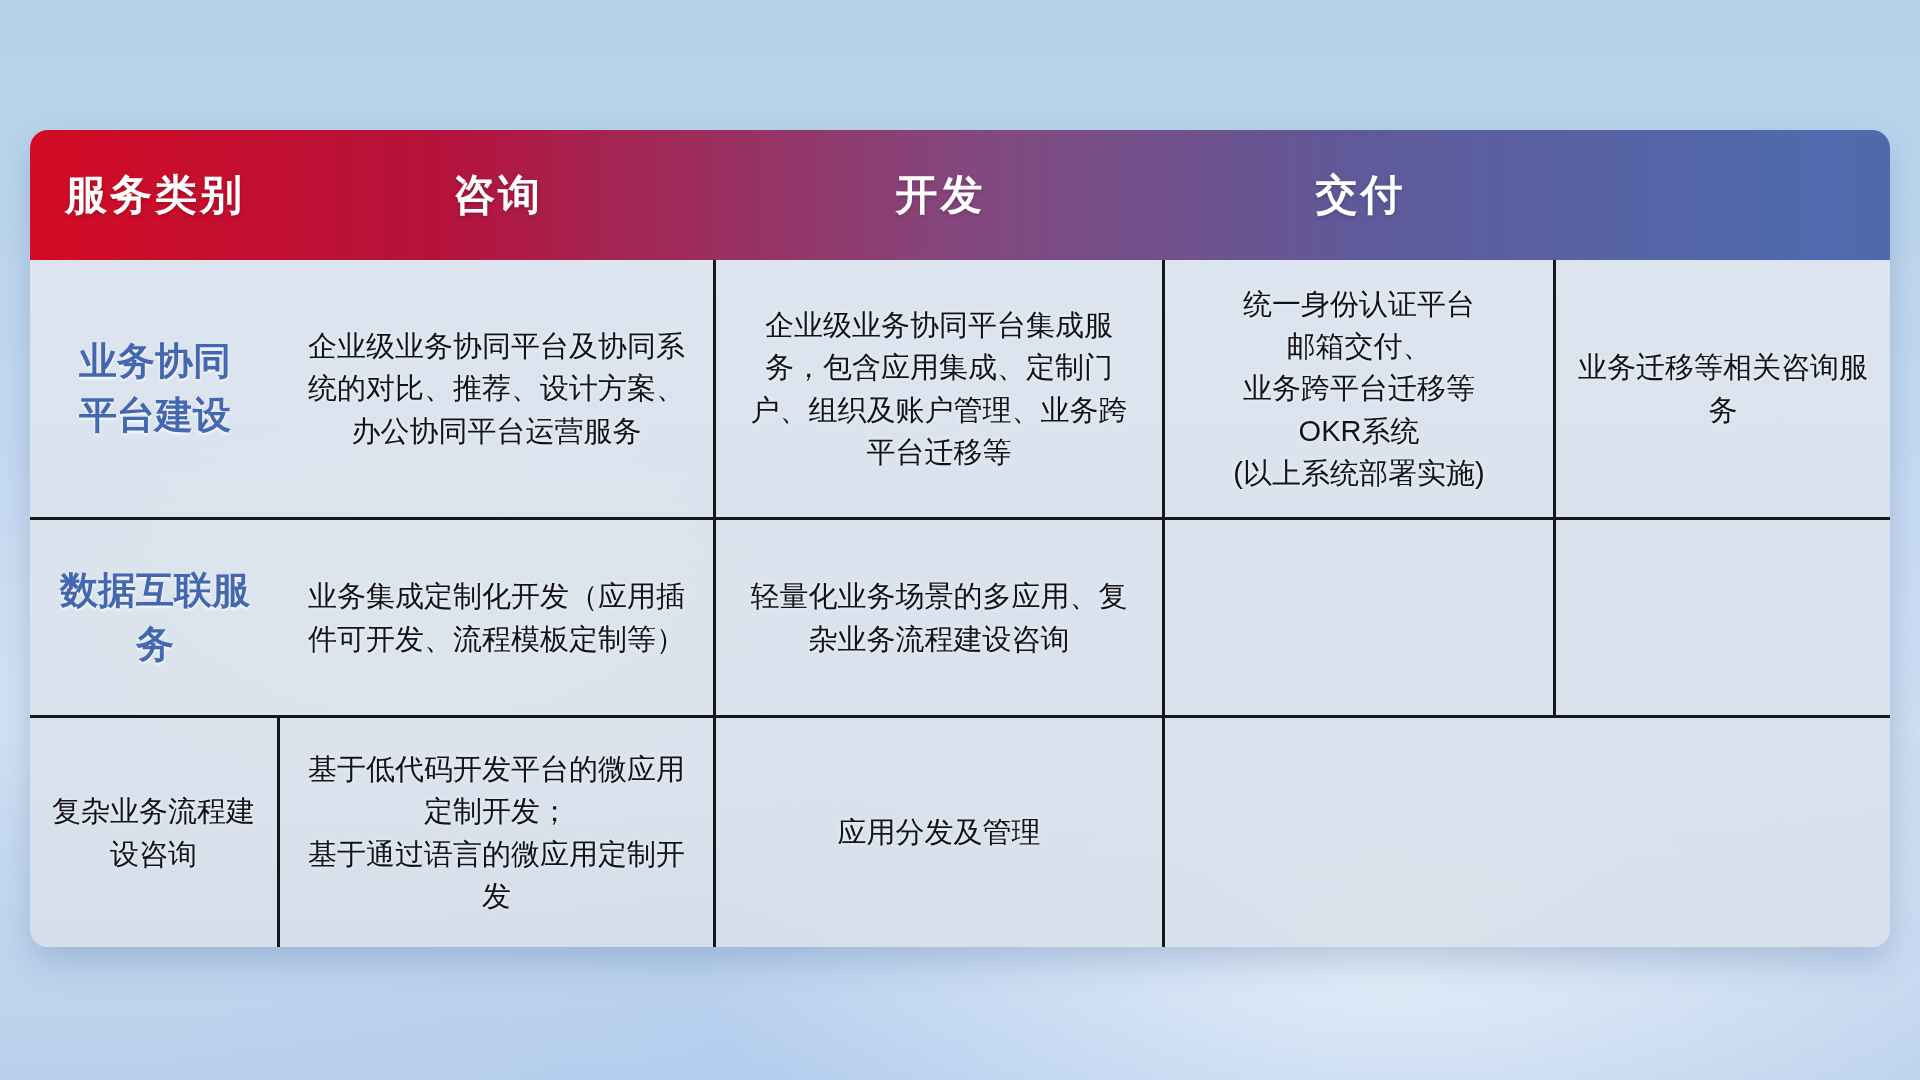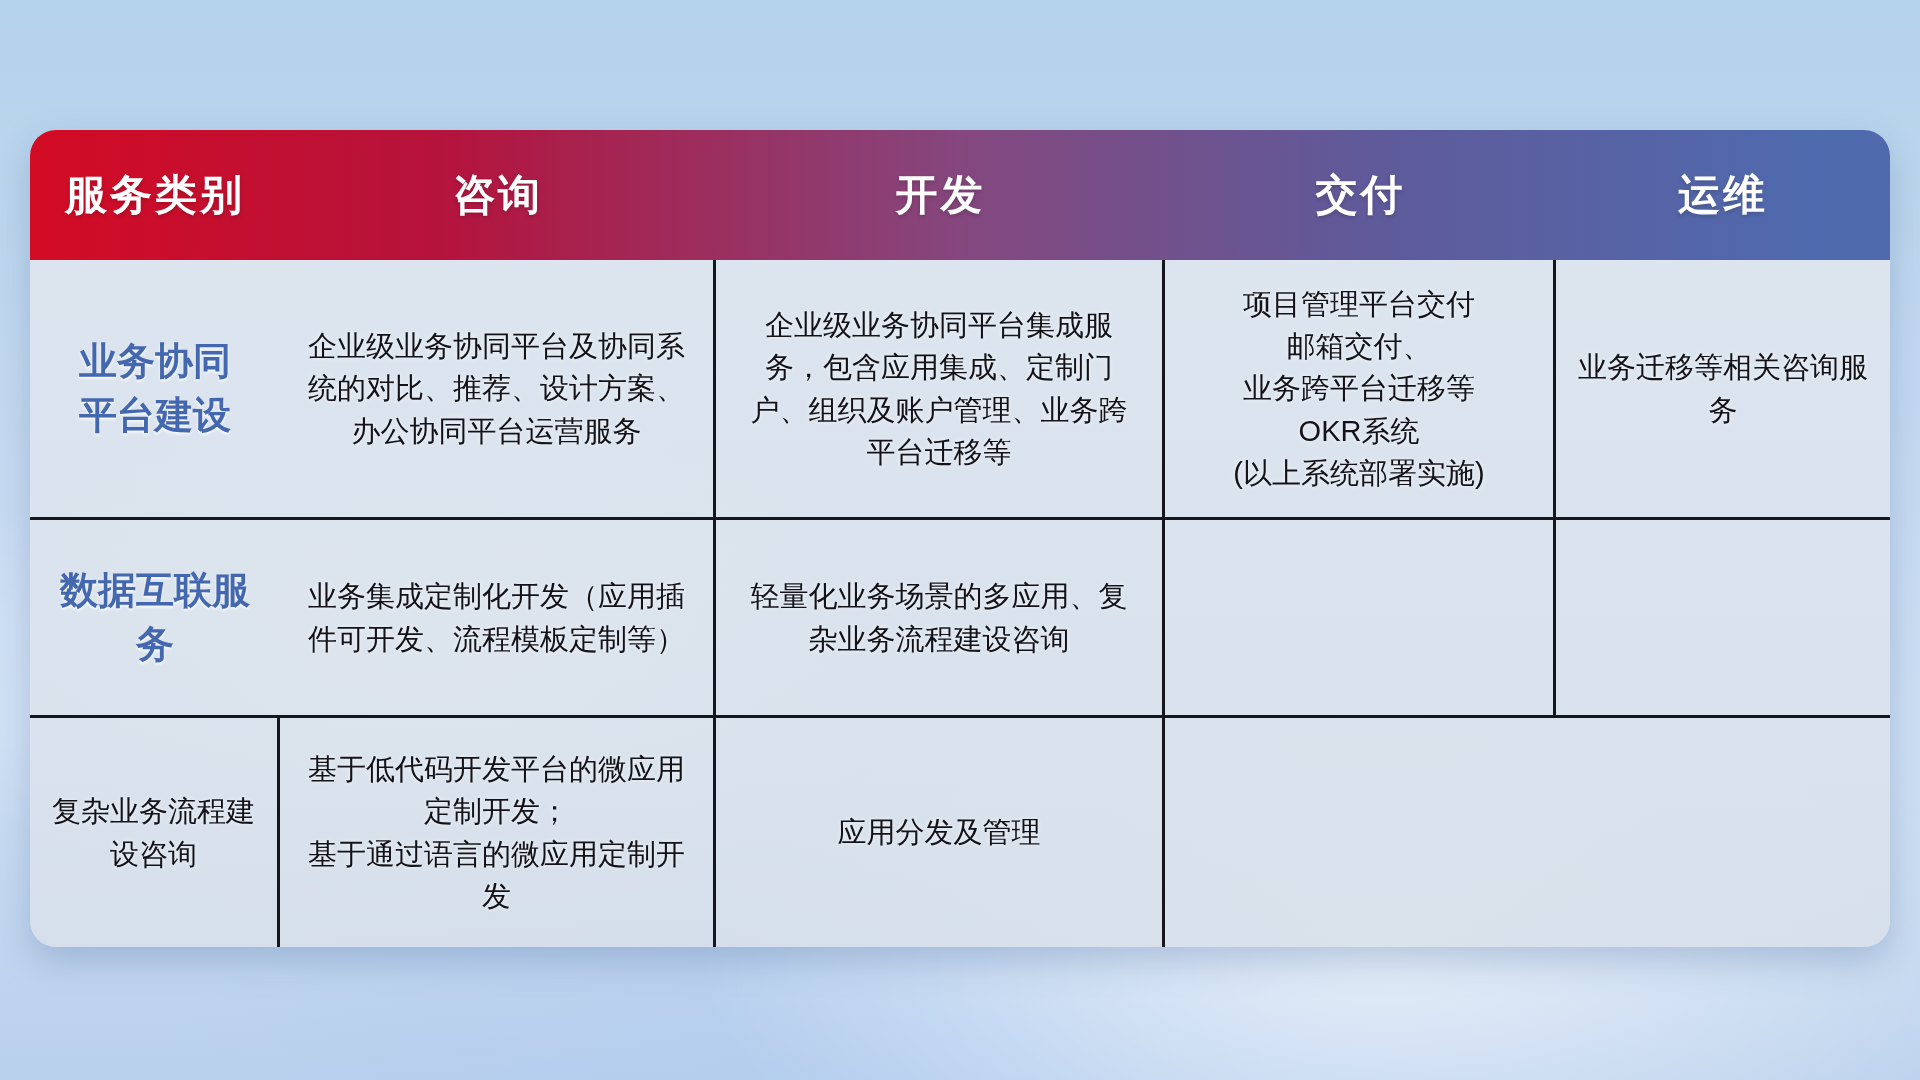--- a/index.html
+++ b/index.html
@@ -7,21 +7,21 @@
     width:1920px;height:1080px;position:relative;overflow:hidden;
     font-family:"Liberation Sans","DejaVu Sans",sans-serif;
     background:
       radial-gradient(55% 45% at 72% 88%, rgba(255,255,255,.60), rgba(255,255,255,0) 65%),
       radial-gradient(45% 40% at 22% 62%, rgba(255,255,255,.50), rgba(255,255,255,0) 60%),
       radial-gradient(60% 35% at 50% 100%, rgba(173,202,240,.55), rgba(173,202,240,0) 70%),
       linear-gradient(180deg,#b4d2ea 0%,#c6daf1 42%,#cddff4 68%,#b9d0ec 100%);
   }
   .table{
     position:absolute;left:30px;top:130px;width:1860px;height:817px;
-    border-radius:26px;overflow:hidden;
+    border-radius:18px;overflow:hidden;
     background:linear-gradient(180deg,rgba(226,232,240,.88),rgba(216,224,234,.88));
     box-shadow:0 14px 34px rgba(70,100,150,.28);
   }
   .hdr{
     display:grid;grid-template-columns:250px 436px 449px 391px 334px;height:130px;
     background:linear-gradient(90deg,#d30b24 0%,#b5133c 22%,#84477e 50%,#5f5a9a 72%,#4f6aae 96%,#5069ad 100%);
   }
   .hdr .hcell{
     display:flex;align-items:center;justify-content:center;
     color:#fff;font-size:42px;font-weight:bold;letter-spacing:3px;
@@ -46,37 +46,36 @@
 </head>
 <body>
 
 <div class="table">
 
   <div class="hdr">
     <div class="hcell">服务类别</div>
     <div class="hcell">咨询</div>
     <div class="hcell">开发</div>
     <div class="hcell">交付</div>
-    <div class="hcell">运维</div>
   </div>
 
   <div class="grid">
 
     <div class="cell cat bb">
       <span class="line">业务协同</span>
       <span class="line">平台建设</span>
     </div>
     <div class="cell br bb">
       <span class="line">企业级业务协同平台及协同系统的对比、推荐、设计方案、办公协同平台运营服务</span>
     </div>
     <div class="cell br bb">
       <span class="line">企业级业务协同平台集成服务，包含应用集成、定制门户、组织及账户管理、业务跨平台迁移等</span>
     </div>
     <div class="cell br bb">
-      <span class="line">项目管理平台交付</span>
+      <span class="line">统一身份认证平台</span>
       <span class="line">邮箱交付、</span>
       <span class="line">业务跨平台迁移等</span>
       <span class="line">OKR系统</span>
       <span class="line">(以上系统部署实施)</span>
     </div>
     <div class="cell bb">
       <span class="line">业务迁移等相关咨询服务</span>
     </div>
 
     <div class="cell cat bb">

